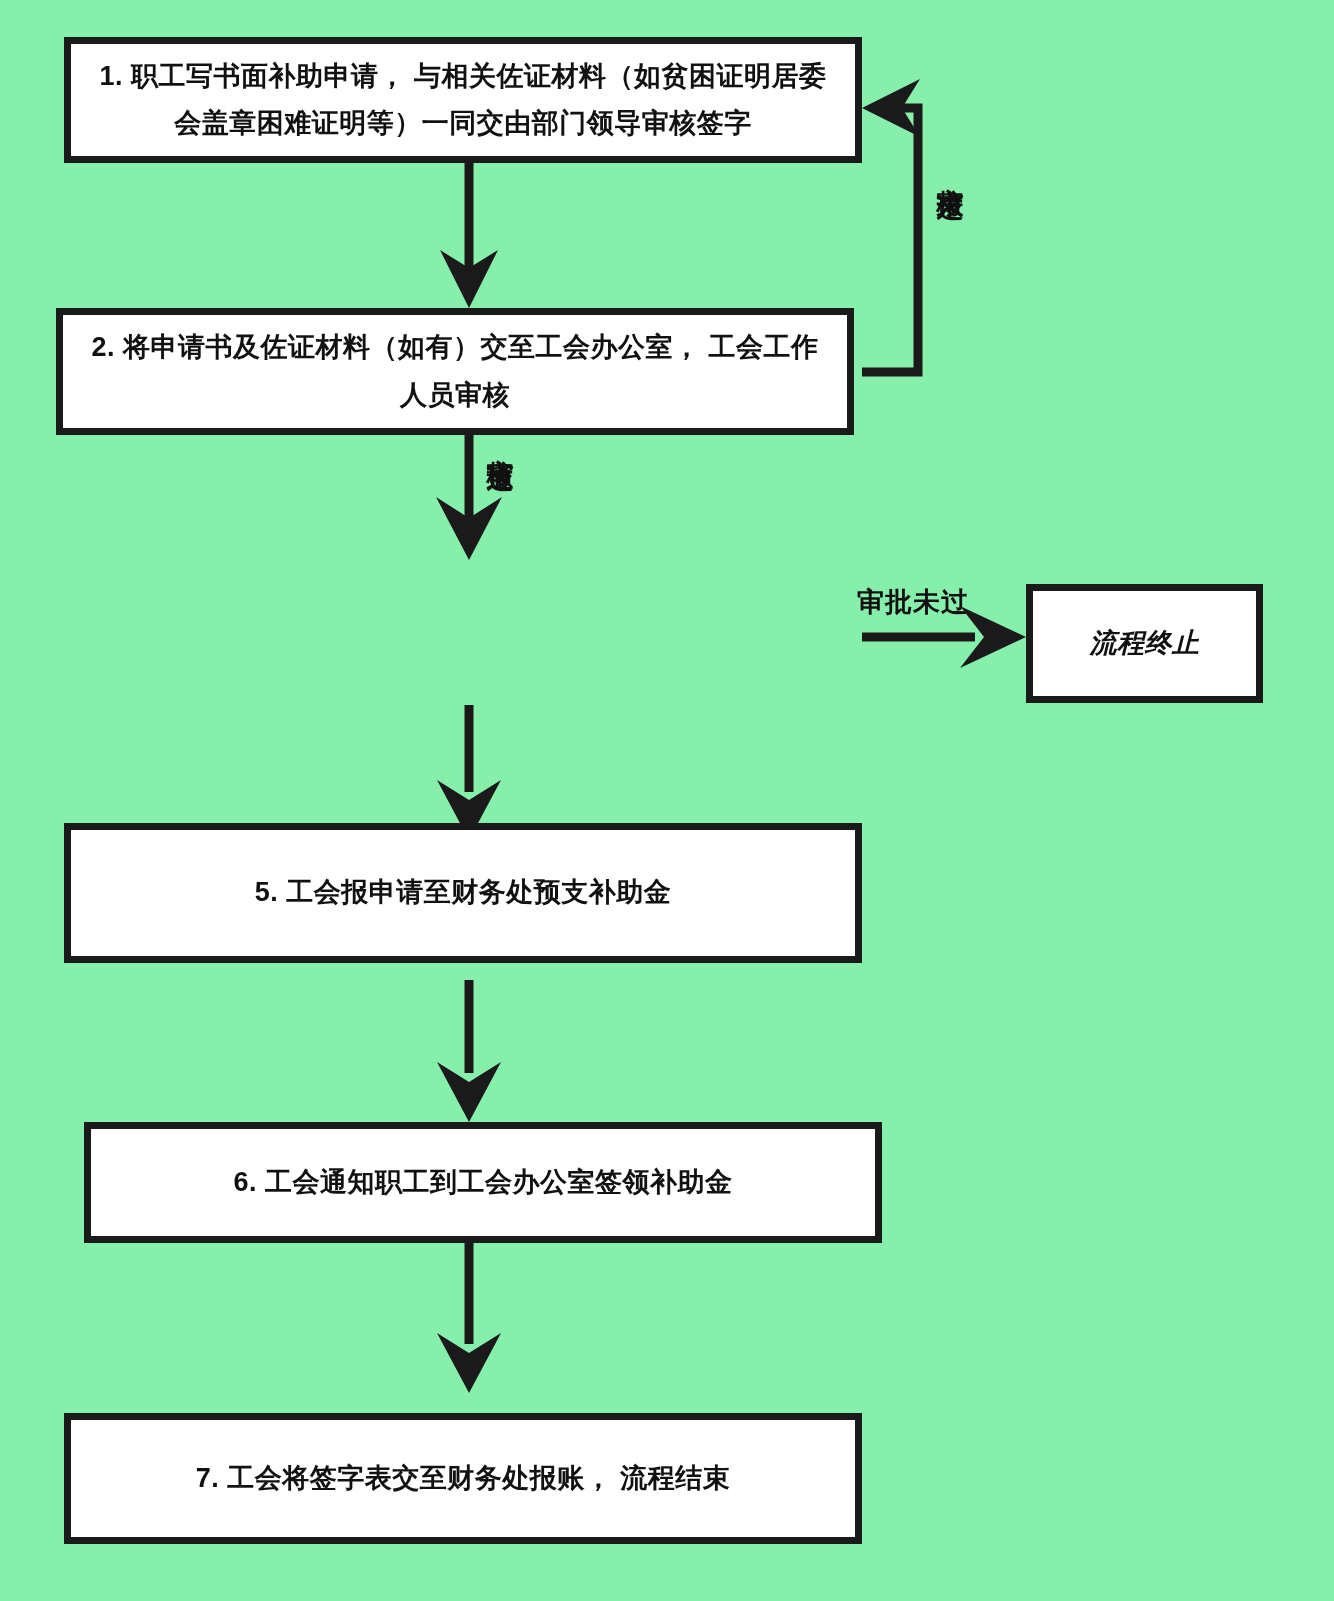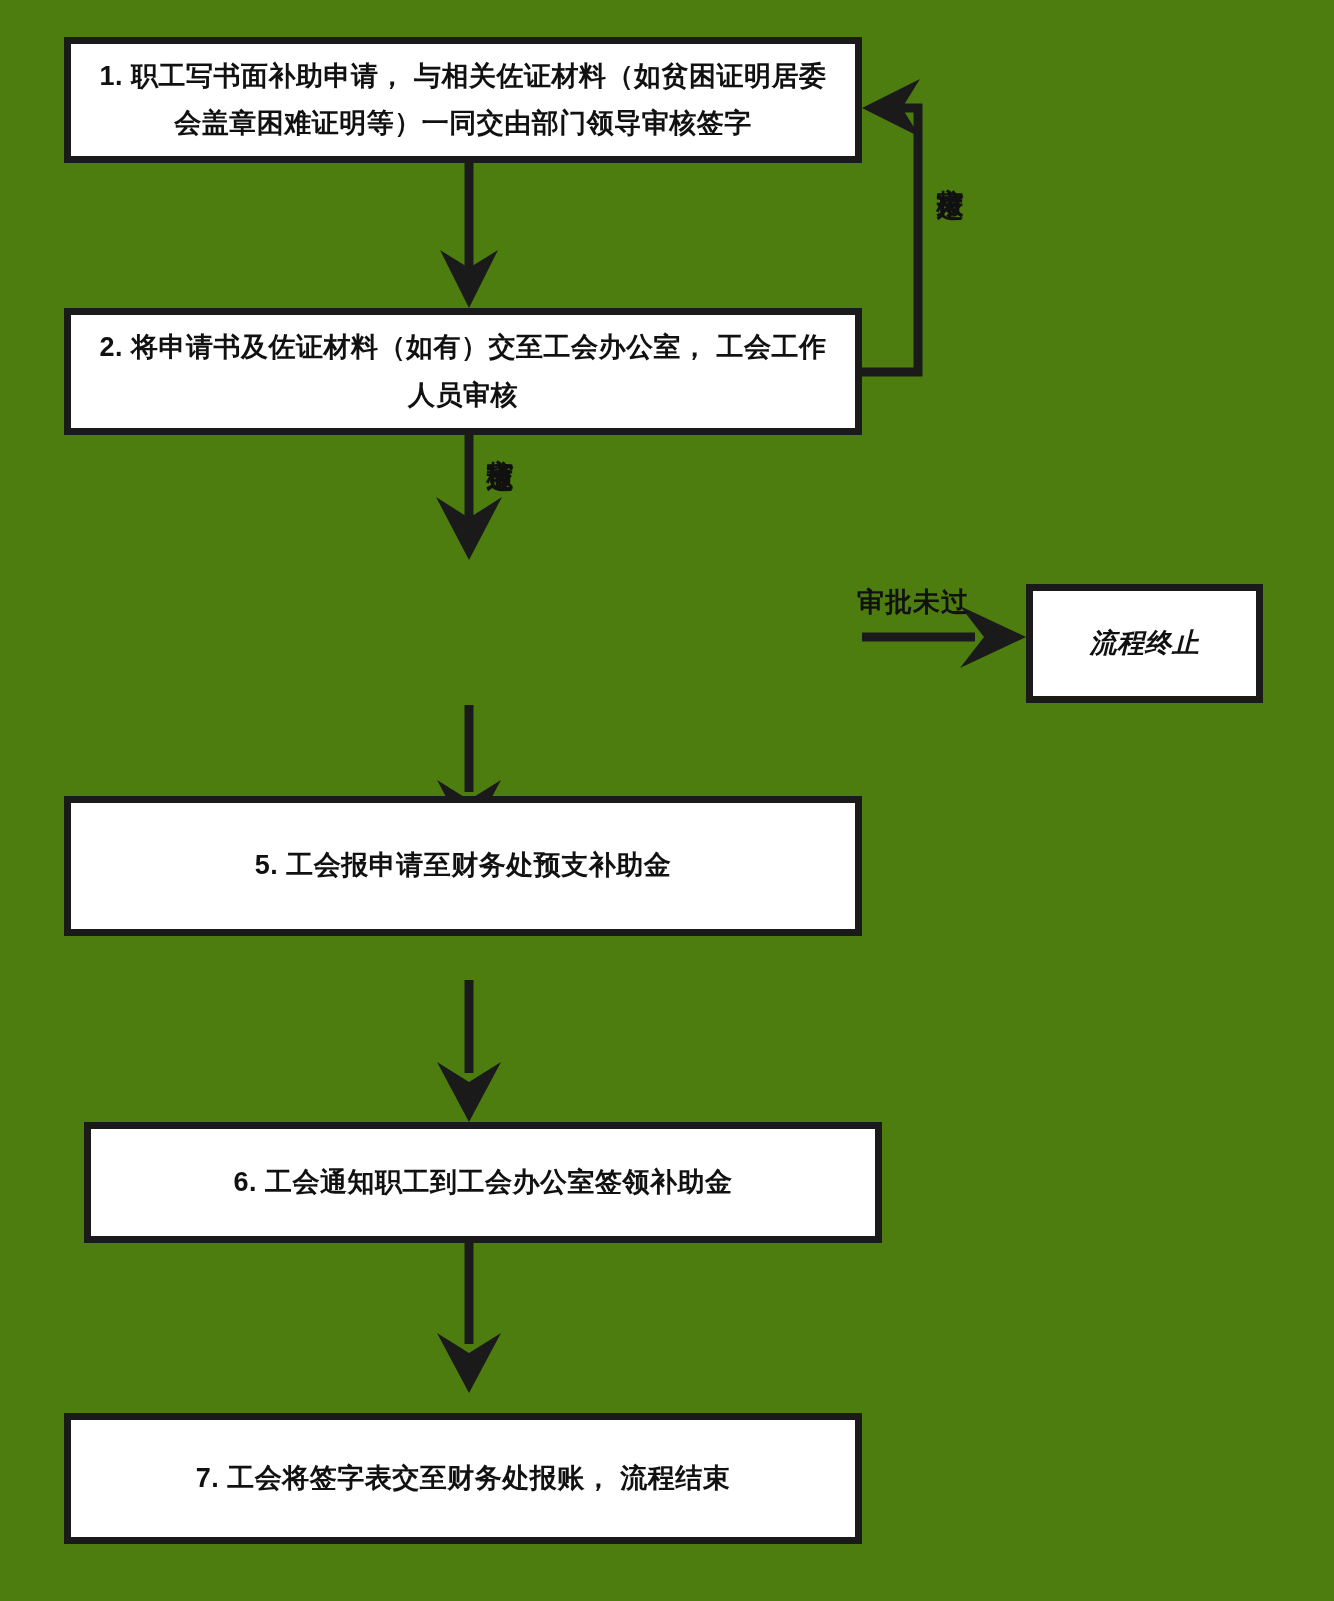--- a/index.html
+++ b/index.html
@@ -8,21 +8,21 @@
     padding: 0;
     background: #ffffff;
   }
   body {
     font-family: "Liberation Sans", "DejaVu Sans", sans-serif;
   }
   #canvas {
     position: relative;
     width: 1334px;
     height: 1601px;
-    background: #4d7c0f;
+    background: #86efac;
     overflow: hidden;
   }
   .node {
     position: absolute;
     box-sizing: border-box;
     border: 7px solid #1a1a1a;
     background: #ffffff;
     display: flex;
     align-items: center;
     justify-content: center;
@@ -115,31 +115,31 @@
       <line class="wire" x1="469" y1="1243" x2="469" y2="1344"></line>
       <path class="arrowhead" d="M 469 1393 L 437 1333 L 469 1353 L 501 1333 Z"></path>
     </g>
   </svg>
 
   <div class="node one" style="left:64px; top:37px; width:798px; height:126px;">
     <span class="node-text">1. 职工写书面补助申请，  与相关佐证材料（如贫困证明居委
 会盖章困难证明等）一同交由部门领导审核签字</span>
   </div>
 
-  <div class="node two" style="left:64px; top:308px; width:798px; height:127px;">
+  <div class="node two" style="left:56px; top:308px; width:798px; height:127px;">
     <span class="node-text">2. 将申请书及佐证材料（如有）交至工会办公室，  工会工作
 人员审核</span>
   </div>
 
 
   <div class="node" style="left:1026px; top:584px; width:237px; height:119px;font-style:italic;">
     <span class="node-text">流程终止</span>
   </div>
 
-  <div class="node" style="left:64px; top:796px; width:798px; height:140px;">
+  <div class="node" style="left:64px; top:823px; width:798px; height:140px;">
     <span class="node-text">5. 工会报申请至财务处预支补助金</span>
   </div>
 
   <div class="node" style="left:64px; top:1122px; width:798px; height:121px;margin-left:20px;">
     <span class="node-text">6. 工会通知职工到工会办公室签领补助金</span>
   </div>
 
   <div class="node" style="left:64px; top:1393px; width:798px; height:131px;margin-top:20px;">
     <span class="node-text">7. 工会将签字表交至财务处报账，  流程结束</span>
   </div>

